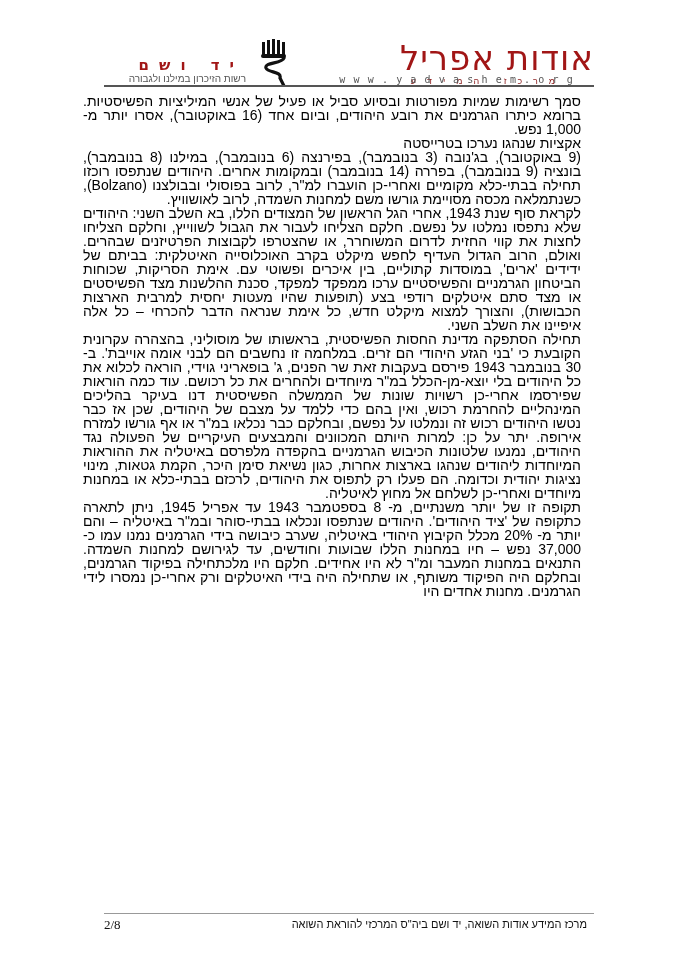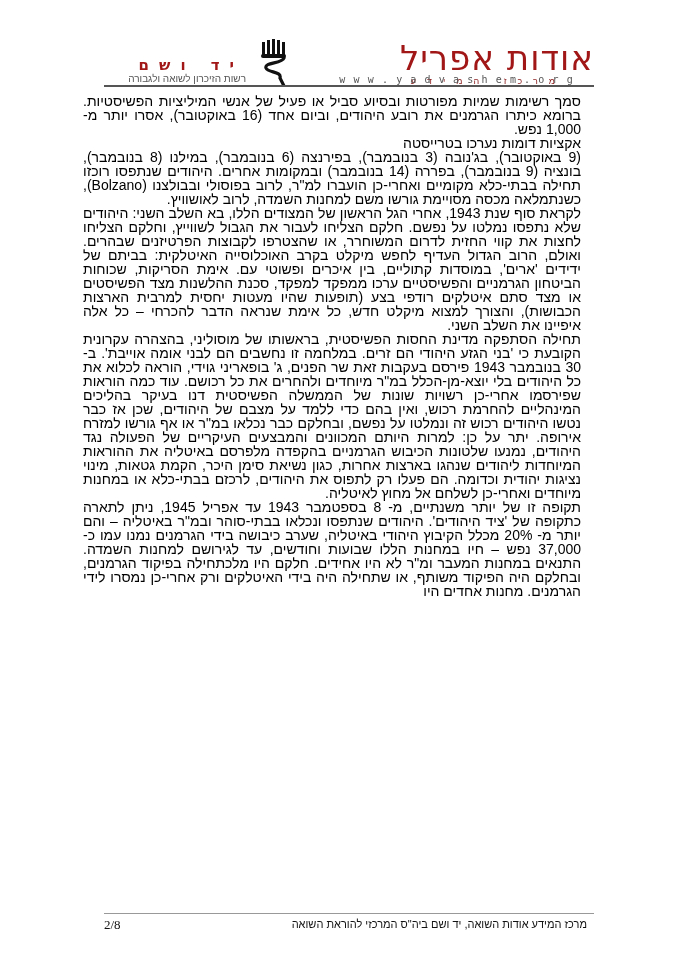--- a/index.html
+++ b/index.html
@@ -168,34 +168,34 @@
         <rect x="8" y="4" width="3" height="14"></rect>
         <rect x="13" y="2" width="3" height="16"></rect>
         <rect x="18" y="1" width="3" height="17"></rect>
         <rect x="23" y="2" width="3" height="16"></rect>
         <rect x="28" y="4" width="3" height="14"></rect>
         <rect x="7" y="16" width="25" height="4" rx="2"></rect>
       </g>
       <path d="M30 20 C 28 26, 10 24, 12 30 C 14 35, 28 33, 26 40 L 30 48" fill="none" stroke="#111" stroke-width="3.2" stroke-linecap="round"></path>
     </svg>
     <div class="yv-name">יד ושם</div>
-    <div class="yv-sub">רשות הזיכרון לשואה ולגבורה</div>
+    <div class="yv-sub">רשות הזיכרון במילנו ולגבורה</div>
   </div>
 
   <div class="logo-odot">
     <div class="center-line">מרכז המידע</div>
     <div class="main-title">אודות אפריל</div>
     <div class="url">www.yadvashem.org</div>
   </div>
 </div>
 <div class="header-rule"></div>
 
 <div class="content">
   <p>סמך רשימות שמיות מפורטות ובסיוע סביל או פעיל של אנשי המיליציות הפשיסטיות. ברומא כיתרו הגרמנים את רובע היהודים, וביום אחד (16 באוקטובר), אסרו יותר מ- 1,000 נפש.</p>
-  <p>אקציות דומות נערכו בטרייסטה</p>
+  <p>אקציות שנהגו נערכו בטרייסטה</p>
   <p>(9 באוקטובר), בג'נובה (3 בנובמבר), בפירנצה (6 בנובמבר), במילנו (8 בנובמבר), בונציה (9 בנובמבר), בפררה (14 בנובמבר) ובמקומות אחרים. היהודים שנתפסו רוכזו תחילה בבתי-כלא מקומיים ואחרי-כן הועברו למ"ר, לרוב בפוסולי ובבולצנו (Bolzano), כשנתמלאה מכסה מסויימת גורשו משם למחנות השמדה, לרוב לאושוויץ.</p>
   <p>לקראת סוף שנת 1943, אחרי הגל הראשון של המצודים הללו, בא השלב השני: היהודים שלא נתפסו נמלטו על נפשם. חלקם הצליחו לעבור את הגבול לשווייץ, וחלקם הצליחו לחצות את קווי החזית לדרום המשוחרר, או שהצטרפו לקבוצות הפרטיזנים שבהרים. ואולם, הרוב הגדול העדיף לחפש מיקלט בקרב האוכלוסייה האיטלקית: בביתם של ידידים 'ארים', במוסדות קתוליים, בין איכרים ופשוטי עם. אימת הסריקות, שכוחות הביטחון הגרמניים והפשיסטיים ערכו ממפקד למפקד, סכנת ההלשנות מצד הפשיסטים או מצד סתם איטלקים רודפי בצע (תופעות שהיו מעטות יחסית למרבית הארצות הכבושות), והצורך למצוא מיקלט חדש, כל אימת שנראה הדבר להכרחי – כל אלה איפיינו את השלב השני.</p>
   <p>תחילה הסתפקה מדינת החסות הפשיסטית, בראשותו של מוסוליני, בהצהרה עקרונית הקובעת כי 'בני הגזע היהודי הם זרים. במלחמה זו נחשבים הם לבני אומה אוייבת'. ב- 30 בנובמבר 1943 פירסם בעקבות זאת שר הפנים, ג' בופאריני גוידי, הוראה לכלוא את כל היהודים בלי יוצא-מן-הכלל במ"ר מיוחדים ולהחרים את כל רכושם. עוד כמה הוראות שפירסמו אחרי-כן רשויות שונות של הממשלה הפשיסטית דנו בעיקר בהליכים המינהליים להחרמת רכוש, ואין בהם כדי ללמד על מצבם של היהודים, שכן אז כבר נטשו היהודים רכוש זה ונמלטו על נפשם, ובחלקם כבר נכלאו במ"ר או אף גורשו למזרח אירופה. יתר על כן: למרות היותם המכוונים והמבצעים העיקריים של הפעולה נגד היהודים, נמנעו שלטונות הכיבוש הגרמניים בהקפדה מלפרסם באיטליה את ההוראות המיוחדות ליהודים שנהגו בארצות אחרות, כגון נשיאת סימן היכר, הקמת גטאות, מינוי נציגות יהודית וכדומה. הם פעלו רק לתפוס את היהודים, לרכזם בבתי-כלא או במחנות מיוחדים ואחרי-כן לשלחם אל מחוץ לאיטליה.</p>
   <p>תקופה זו של יותר משנתיים, מ- 8 בספטמבר 1943 עד אפריל 1945, ניתן לתארה כתקופה של 'ציד היהודים'. היהודים שנתפסו ונכלאו בבתי-סוהר ובמ"ר באיטליה – והם יותר מ- 20% מכלל הקיבוץ היהודי באיטליה, שערב כיבושה בידי הגרמנים נמנו עמו כ- 37,000 נפש – חיו במחנות הללו שבועות וחודשים, עד לגירושם למחנות השמדה. התנאים במחנות המעבר ומ"ר לא היו אחידים. חלקם היו מלכתחילה בפיקוד הגרמנים, ובחלקם היה הפיקוד משותף, או שתחילה היה בידי האיטלקים ורק אחרי-כן נמסרו לידי הגרמנים. מחנות אחדים היו</p>
 </div>
 
 <div class="footer-rule"></div>
 <div class="footer">
   <div class="footer-text">מרכז המידע אודות השואה, יד ושם ביה"ס המרכזי להוראת השואה</div>
   <div class="page-num">2/8</div>

